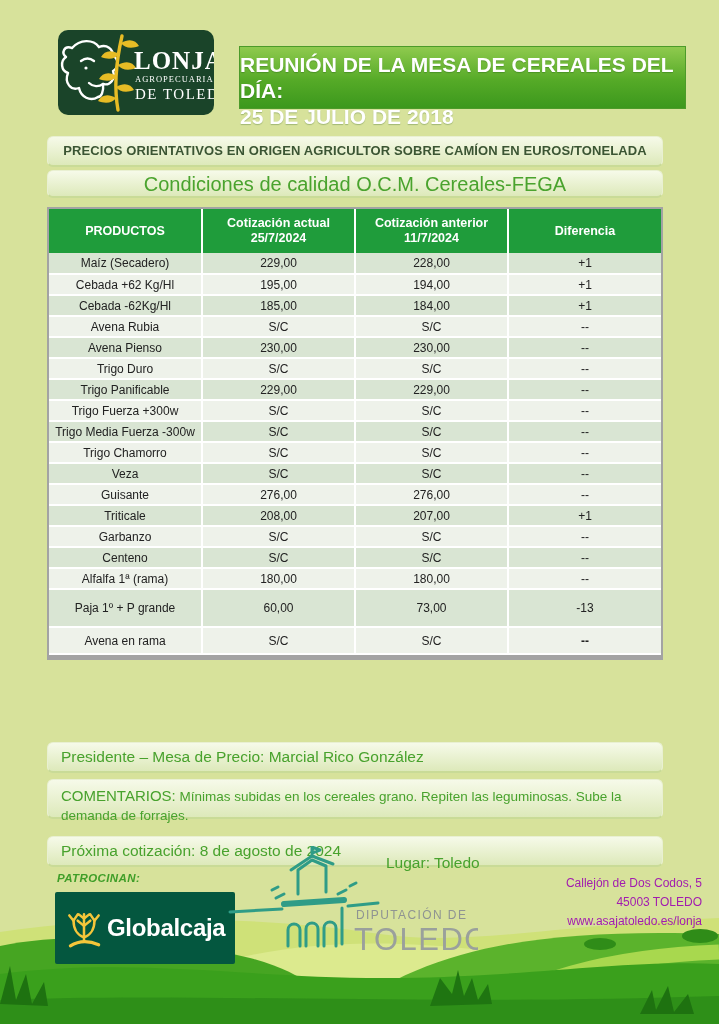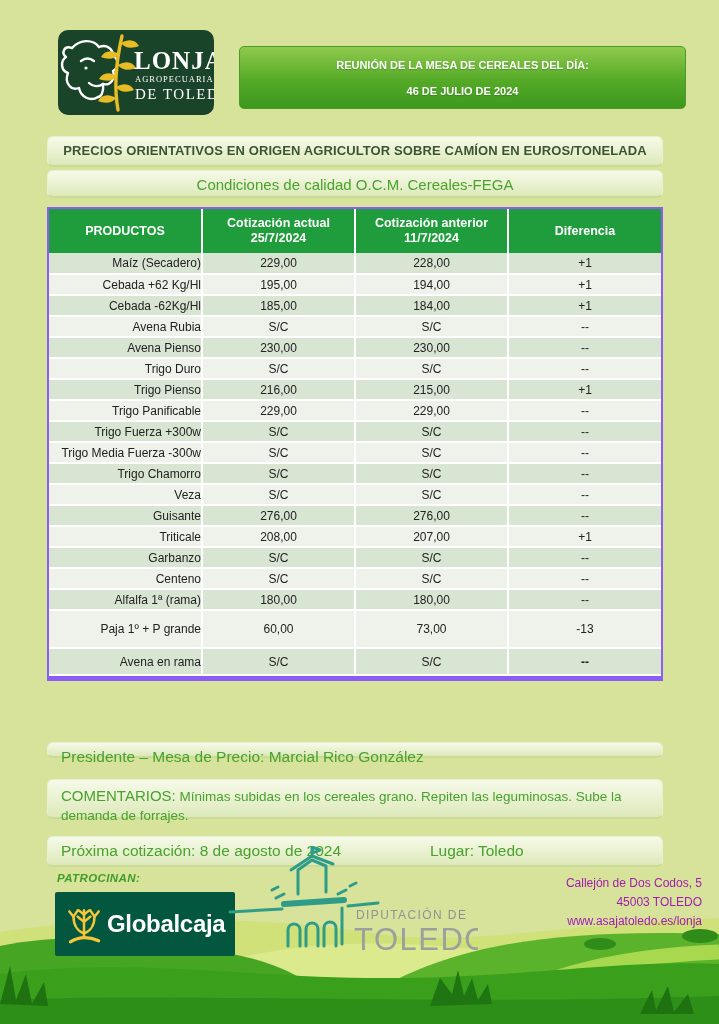--- a/index.html
+++ b/index.html
@@ -12,79 +12,79 @@
     overflow:hidden;
   }
   
   .lonja-logo {
     position:absolute; left:58px; top:30px; width:156px; height:85px;
     background:#1a4429; border-radius:10px;
   }
   .title-box {
     position:absolute; left:239px; top:46px; width:447px; height:63px;
     background:linear-gradient(#8fca4e, #55aa27 55%, #3c981d);
-    border:1px solid #4c9b2a; border-radius:5px;
-    color:#ffffff; font-weight:bold; font-size:11px;
-    text-align:center; line-height:26px; padding-top:5px;
+    border:1px solid #4c9b2a; border-radius:0;
+    color:#ffffff; font-weight:bold; font-size:21px;
+    line-height:26px; padding-top:5px;
     text-shadow:0 1px 1px rgba(0,60,0,.25);
   }
   
   .bar {
     position:absolute; left:47px; width:616px;
     background:linear-gradient(#f6fae9, #dde9ba);
     border:1px solid #e9f0d2; border-bottom:2px solid #c9db97;
     border-radius:6px;
   }
   .bar-precios { top:136px; height:31px; text-align:center; line-height:28px;
     color:#3b5533; font-size:13px; font-weight:bold; letter-spacing:.1px; }
   .bar-cond { top:170px; height:28px; text-align:center; line-height:27px;
-    color:#4aa32e; font-size:15px; }
-  .bar-presidente { top:742px; height:16px; line-height:28px; padding-left:13px;
+    color:#4aa32e; font-size:20px; }
+  .bar-presidente { top:742px; height:31px; line-height:28px; padding-left:13px;
     color:#48a22d; font-size:15.5px; }
   .bar-comentarios { top:779px; height:40px; padding:6px 14px 0 13px;
     color:#48a22d; font-size:13.5px; line-height:19px; }
   .bar-comentarios .lbl { font-size:15px; }
   .bar-proxima { top:836px; height:31px; line-height:28px; padding-left:13px;
     color:#48a22d; font-size:15.5px; }
-  .bar-proxima .lugar { position:absolute; left:338px; top:0;margin-left:44px; }
+  .bar-proxima .lugar { position:absolute; left:338px; top:12px; }
   
   .table-wrap {
     position:absolute; left:47px; top:207px; width:616px;
-    background:#8b5cf6; padding:2px 2px 5px 2px;
+    background:#a3a3a3; padding:2px 2px 5px 2px;
   }
   table { width:100%; border-collapse:collapse; table-layout:fixed; }
   th {
     background:#1f9c3b; color:#fff; font-size:12.5px; font-weight:bold;
     height:44px; vertical-align:middle; text-align:center;
     border-left:2px solid #fff; line-height:15px;
   }
   th:first-child { border-left:none; }
   th .h2:empty { display:none; }
   td {
     font-size:12px; color:#222; text-align:center; height:21px;
     border-bottom:2px solid #fff; border-left:2px solid #fff;
     vertical-align:middle;
   }
-  td:first-child { border-left:none;text-align:right; }
+  td:first-child { border-left:none; }
   tbody tr:nth-child(odd) td { background:#d9e5d3; }
   tbody tr:nth-child(even) td { background:#eef2ea; }
   tbody tr.tall td { height:38px; }
   tbody tr:last-child td { height:27px; }
   td.bold { font-weight:bold; }
   
   .patrocinan {
     position:absolute; left:57px; top:872px;
     font-size:11.5px; font-weight:bold; color:#3f9e28; letter-spacing:.4px; z-index:3;font-style:italic;
   }
   .address {
     position:absolute; right:17px; top:874px; text-align:right;
     font-size:12px; color:#a21caf; line-height:19px; z-index:3;
   }
   .globalcaja {
-    position:absolute; left:55px; top:892px; width:180px; height:64px;
+    position:absolute; left:55px; top:892px; width:180px; height:72px;
     background:#04573f; border-radius:2px; display:flex; align-items:center;
     padding-left:8px; z-index:3;
   }
   .globalcaja .gc-label {
     color:#fff; font-size:24px; font-weight:bold; letter-spacing:-.3px; margin-left:2px;
   }
   .diputacion { position:absolute; left:228px; top:846px; z-index:3; }
   .landscape { position:absolute; left:0; bottom:0; z-index:1; }
 </style>
 </head>
@@ -110,21 +110,21 @@
       <path d="M58 68 C50 63 43 65 40 71 C47 74 55 73 58 68 Z" fill="#e7bc25"></path>
     </g>
     <text x="76" y="39" font-family="Liberation Serif, serif" font-size="25" font-weight="bold" fill="#ffffff" letter-spacing="1">LONJA</text>
     <text x="77" y="52" font-family="Liberation Serif, serif" font-size="8.5" fill="#ffffff" letter-spacing="1">AGROPECUARIA</text>
     <text x="77" y="69" font-family="Liberation Serif, serif" font-size="15" fill="#ffffff" letter-spacing="1.5">DE TOLEDO</text>
   </svg>
 </div>
 
 <div class="title-box">
   <div>REUNIÓN DE LA MESA DE CEREALES DEL DÍA:</div>
-  <div>46 DE JULIO DE 2024</div>
+  <div>25 DE JULIO DE 2018</div>
 </div>
 
 <div class="bar bar-precios">PRECIOS ORIENTATIVOS EN ORIGEN AGRICULTOR SOBRE CAMÍON EN EUROS/TONELADA</div>
 <div class="bar bar-cond">Condiciones de calidad O.C.M. Cereales-FEGA</div>
 
 <div class="table-wrap">
   <table>
     <thead>
       <tr>
         <th>
@@ -181,26 +181,20 @@
     <td>--</td>
   </tr>
 
   <tr>
     <td>Trigo Duro</td>
     <td>S/C</td>
     <td>S/C</td>
     <td>--</td>
   </tr>
 
-  <tr>
-    <td>Trigo Pienso</td>
-    <td>216,00</td>
-    <td>215,00</td>
-    <td>+1</td>
-  </tr>
 
   <tr>
     <td>Trigo Panificable</td>
     <td>229,00</td>
     <td>229,00</td>
     <td>--</td>
   </tr>
 
   <tr>
     <td>Trigo Fuerza +300w</td>

